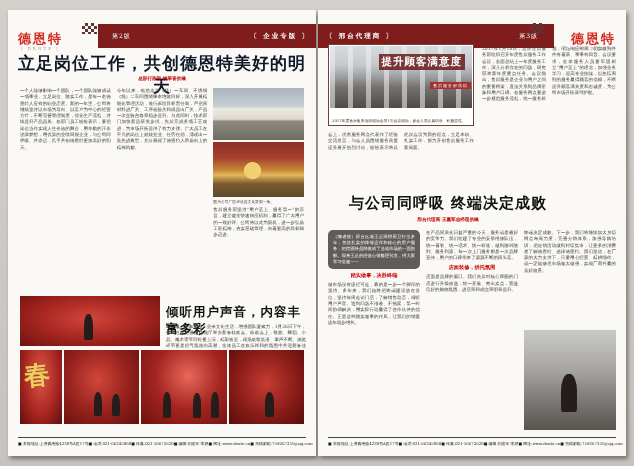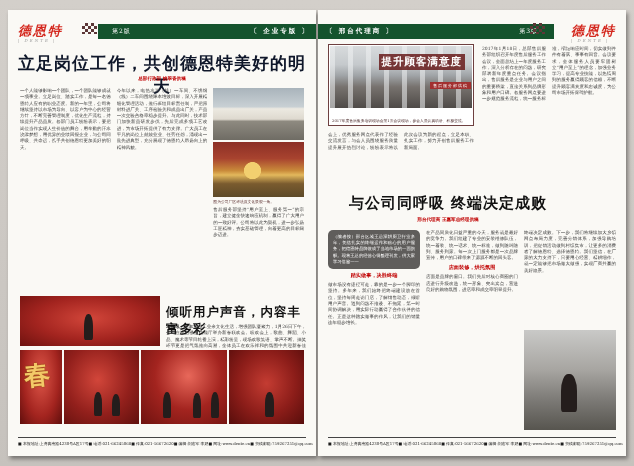--- a/index.html
+++ b/index.html
@@ -3,24 +3,24 @@
 <meta charset="utf-8">
 <style>
   html,body{margin:0;padding:0;}
   body{width:634px;height:466px;background:#cbc6c1;font-family:"DejaVu Serif","Liberation Serif",serif;overflow:hidden;}
   .stage{position:relative;width:634px;height:466px;background:linear-gradient(180deg,#d3cfca,#c6c2bd);}
   .page{position:absolute;top:10px;width:308px;height:446px;background:#faf9f5;box-shadow:1.5px 2.5px 4px rgba(0,0,0,.4);}
   .page-left{left:8px;}
   .page-right{left:318px;}
 
   
-  .logo{position:absolute;top:14px;line-height:1;font-style:italic;}
+  .logo{position:absolute;top:22px;text-align:center;line-height:1;}
   .logo .cn{font-size:13px;font-weight:bold;color:#d4281e;letter-spacing:2px;}
   .logo .en{font-size:4px;color:#999;letter-spacing:2px;margin-top:2px;}
-  .banner{position:absolute;top:14px;height:15px;background:#14532d;color:#fff;display:flex;align-items:center;}
+  .banner{position:absolute;top:14px;height:24px;background:#7f1d1d;color:#fff;display:flex;align-items:center;}
   .banner .edition{font-size:6px;letter-spacing:1px;}
   .banner .section{font-size:6.5px;font-weight:bold;letter-spacing:2px;}
   .checker{position:absolute;width:15px;height:11px;top:13px;background:conic-gradient(#5c3737 0 90deg,transparent 90deg 180deg,#5c3737 180deg 270deg,transparent 270deg 360deg);background-size:6px 6px;}
 
   
   .tiny{font-size:4.5px;line-height:1.4;color:#3c3c3c;text-align:justify;}
   .headline-xl{font-size:17px;font-weight:bold;color:#0f172a;text-align:center;letter-spacing:1px;}
   .byline{font-size:4.6px;font-weight:bold;text-align:center;color:#c00000;}
   .subhead{font-size:5.2px;font-weight:bold;color:#c00000;text-align:center;margin:3px 0;}
 

